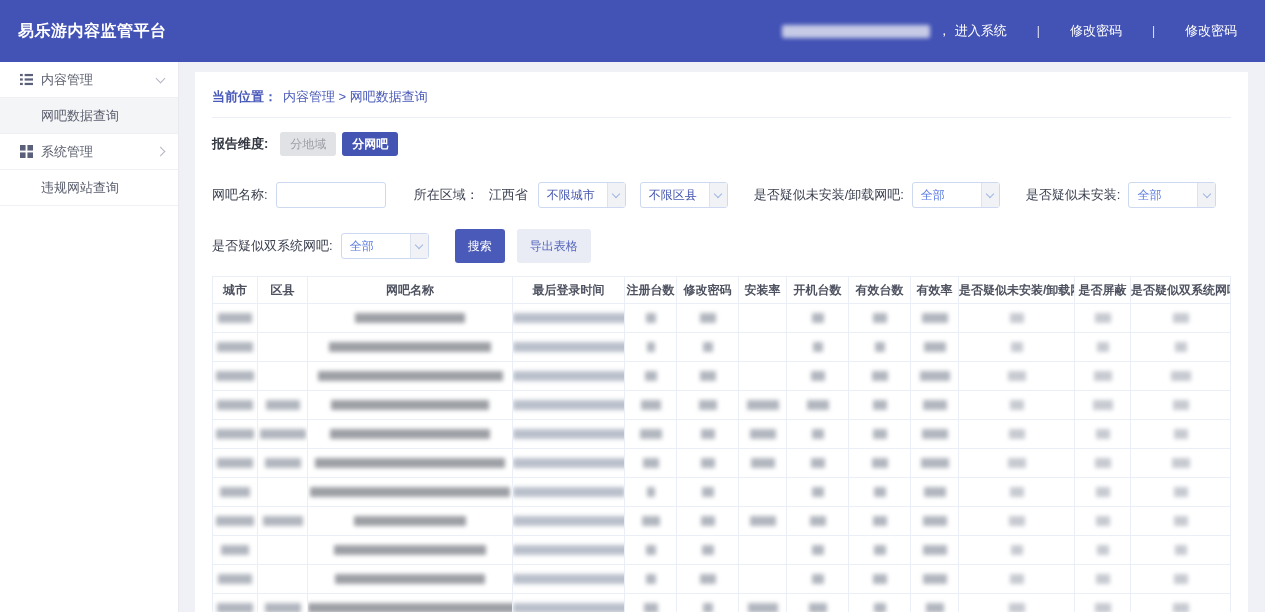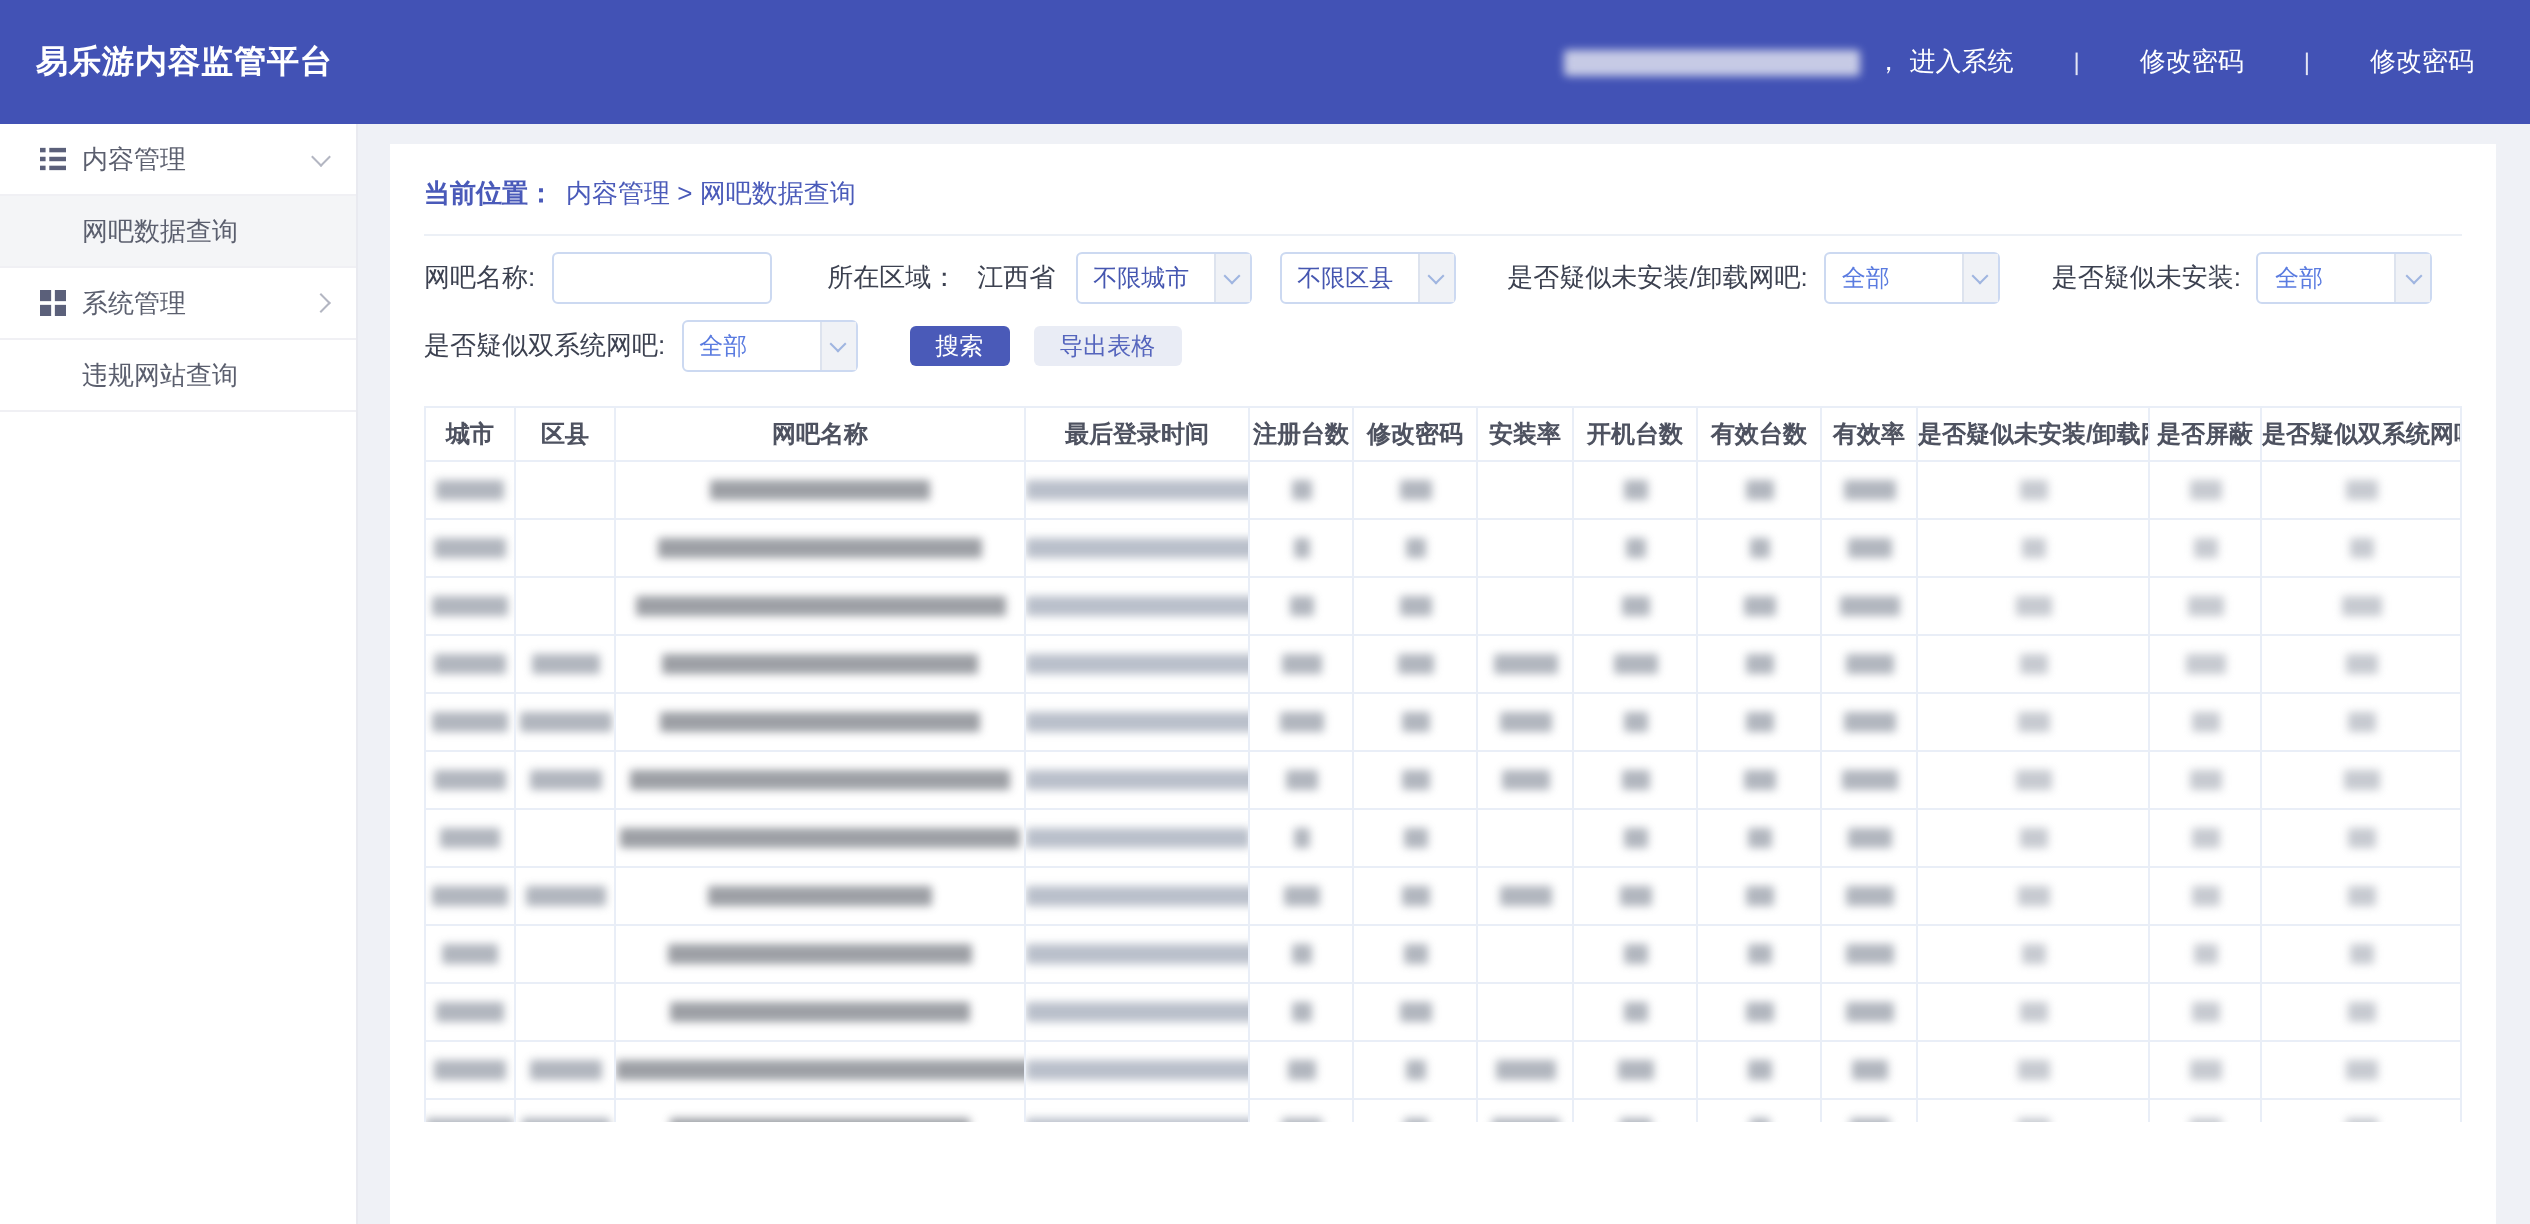--- a/index.html
+++ b/index.html
@@ -40,35 +40,35 @@
 
   
   .dim-row { margin-top:13px; height:26px; display:flex; align-items:center; }
   .dim-label { font-size:13px; color:#343843; font-weight:bold; margin-right:12px; }
   .dim-btn { height:24px; padding:0 10px; font-size:12px; display:flex; align-items:center;
     border-radius:3px; margin-right:6px; cursor:pointer; }
   .dim-btn.inactive { background:#e1e2e6; color:#9c9ea6; }
   .dim-btn.active { background:#4354b3; color:#fff; font-weight:bold; }
 
   
-  .filter-row { margin-top:8px; height:26px; display:flex; align-items:center; font-size:13px; color:#3c4150; }
+  .filter-row { margin-top:25px; height:26px; display:flex; align-items:center; font-size:13px; color:#3c4150; }
   .f-label { margin-right:8px; white-space:nowrap; }
   .f-text { margin-right:10px; white-space:nowrap; }
   .txt-input { width:110px; height:26px; border:1px solid #ccd9f1; border-radius:3px;
     background:#fff; margin-right:28px; outline:none; padding:0 6px; font-size:12px; }
   .select { width:88px; height:26px; border:1px solid #ccd9f1; border-radius:3px;
     display:flex; align-items:center; margin-right:14px; background:#fff; cursor:pointer; }
   .select .val { flex:1; padding-left:8px; font-size:12px; }
   .select .val.navy { color:#4556b0; }
   .select .val.blue { color:#5a7be0; }
   .select .arrow { width:18px; height:24px; background:#f0f2f6; border-left:1px solid #dde3ee;
     display:flex; align-items:center; justify-content:center; }
   .select .arrow .chev { width:6px; height:6px; border-color:#9fb5e0; transform:rotate(45deg); margin-top:-2px; }
   .gap-lg { margin-right:26px; }
-  .btn { height:20px; border:none; border-radius:3px; font-size:12px; padding:0 13px;
+  .btn { height:34px; border:none; border-radius:3px; font-size:12px; padding:0 13px;
     cursor:pointer; margin-right:12px; }
   .btn.primary { background:#4a5ab8; color:#fff; }
   .btn.soft { background:#e9ecf5; color:#5565bd; }
 
   
   .tbl-wrap { margin-top:17px; height:358px; overflow:hidden; }
   table { width:100%; border-collapse:collapse; table-layout:fixed; }
   th { height:27px; font-size:12px; color:#4e5260; font-weight:bold; }
   td { height:29px; }
   th,td { border:1px solid #e9eef7; text-align:center; vertical-align:middle;
@@ -129,20 +129,25 @@
     </div>
   </div>
 
   <div class="content">
     <div class="panel">
 
       <div class="crumb-row">
         <span class="crumb-prefix">当前位置：</span><span>内容管理 &gt; 网吧数据查询</span>
       </div>
 
+      <div class="dim-row">
+        <span class="dim-label">报告维度:</span>
+        <span class="dim-btn inactive">分地域</span>
+        <span class="dim-btn active">分网吧</span>
+      </div>
 
       <div class="filter-row">
         <span class="f-label">网吧名称:</span>
         <input class="txt-input" type="text" value="" style="">
         <span class="f-text">所在区域：</span>
         <span class="f-text">江西省</span>
         <div class="select">
           <span class="val navy">不限城市</span>
           <span class="arrow">
               <span class="chev"></span>

